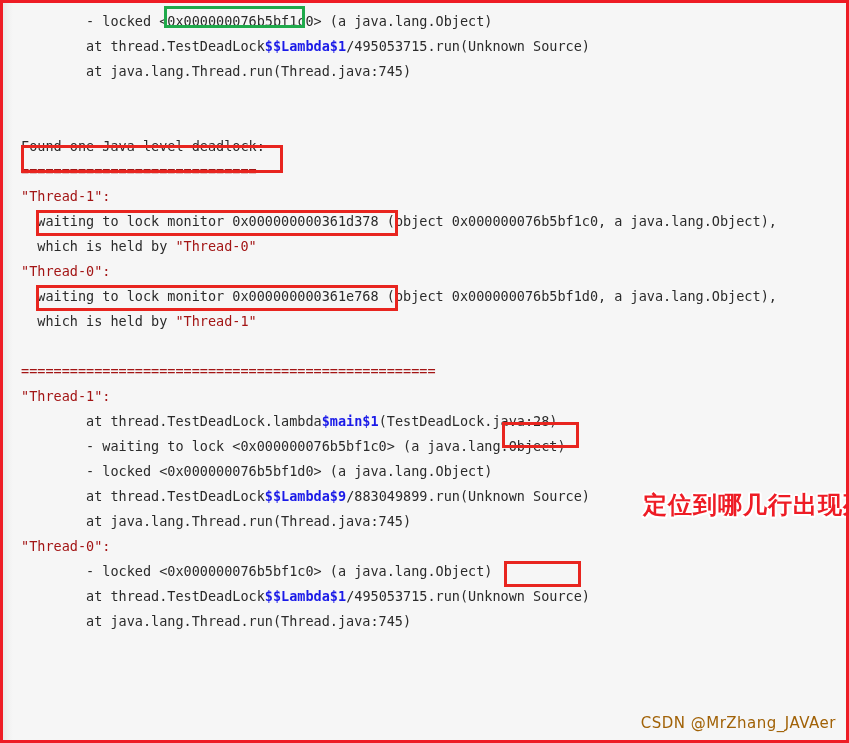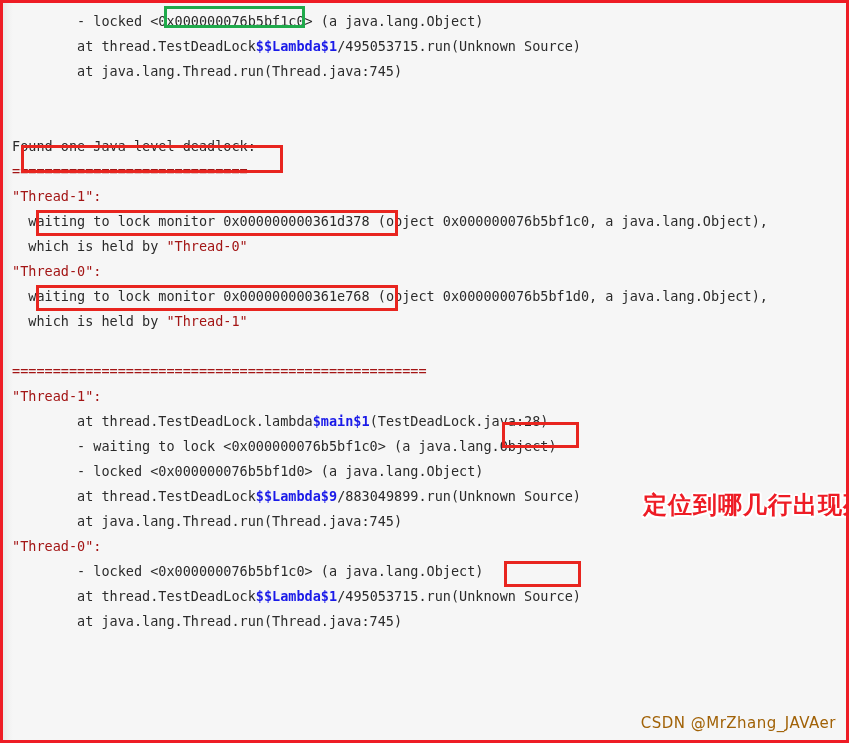--- a/index.html
+++ b/index.html
@@ -42,21 +42,21 @@
     background: linear-gradient(to right, #e9e9e9 0%, #f2f2f2 60%, #f6f6f6 100%);
     pointer-events: none;
   }
   .line {
     position: relative;
     height: 25px;
     line-height: 25px;
     font-size: 13.5px;
     white-space: pre;
     color: #2b2b2b;
-    padding-left: 9px;
+    padding-left: 18px;
     letter-spacing: 0px;
   }
 
   
   .tok-str   { color: #a31515; }
   .tok-kw    { color: #af00db; }
   .tok-blue  { color: #1a1ae8; font-weight: bold; }
   .tok-sep   { color: #a31515; }
   .tok-plain { color: #2b2b2b; }
   .tok-cmt   { color: #3a3a3a; }

